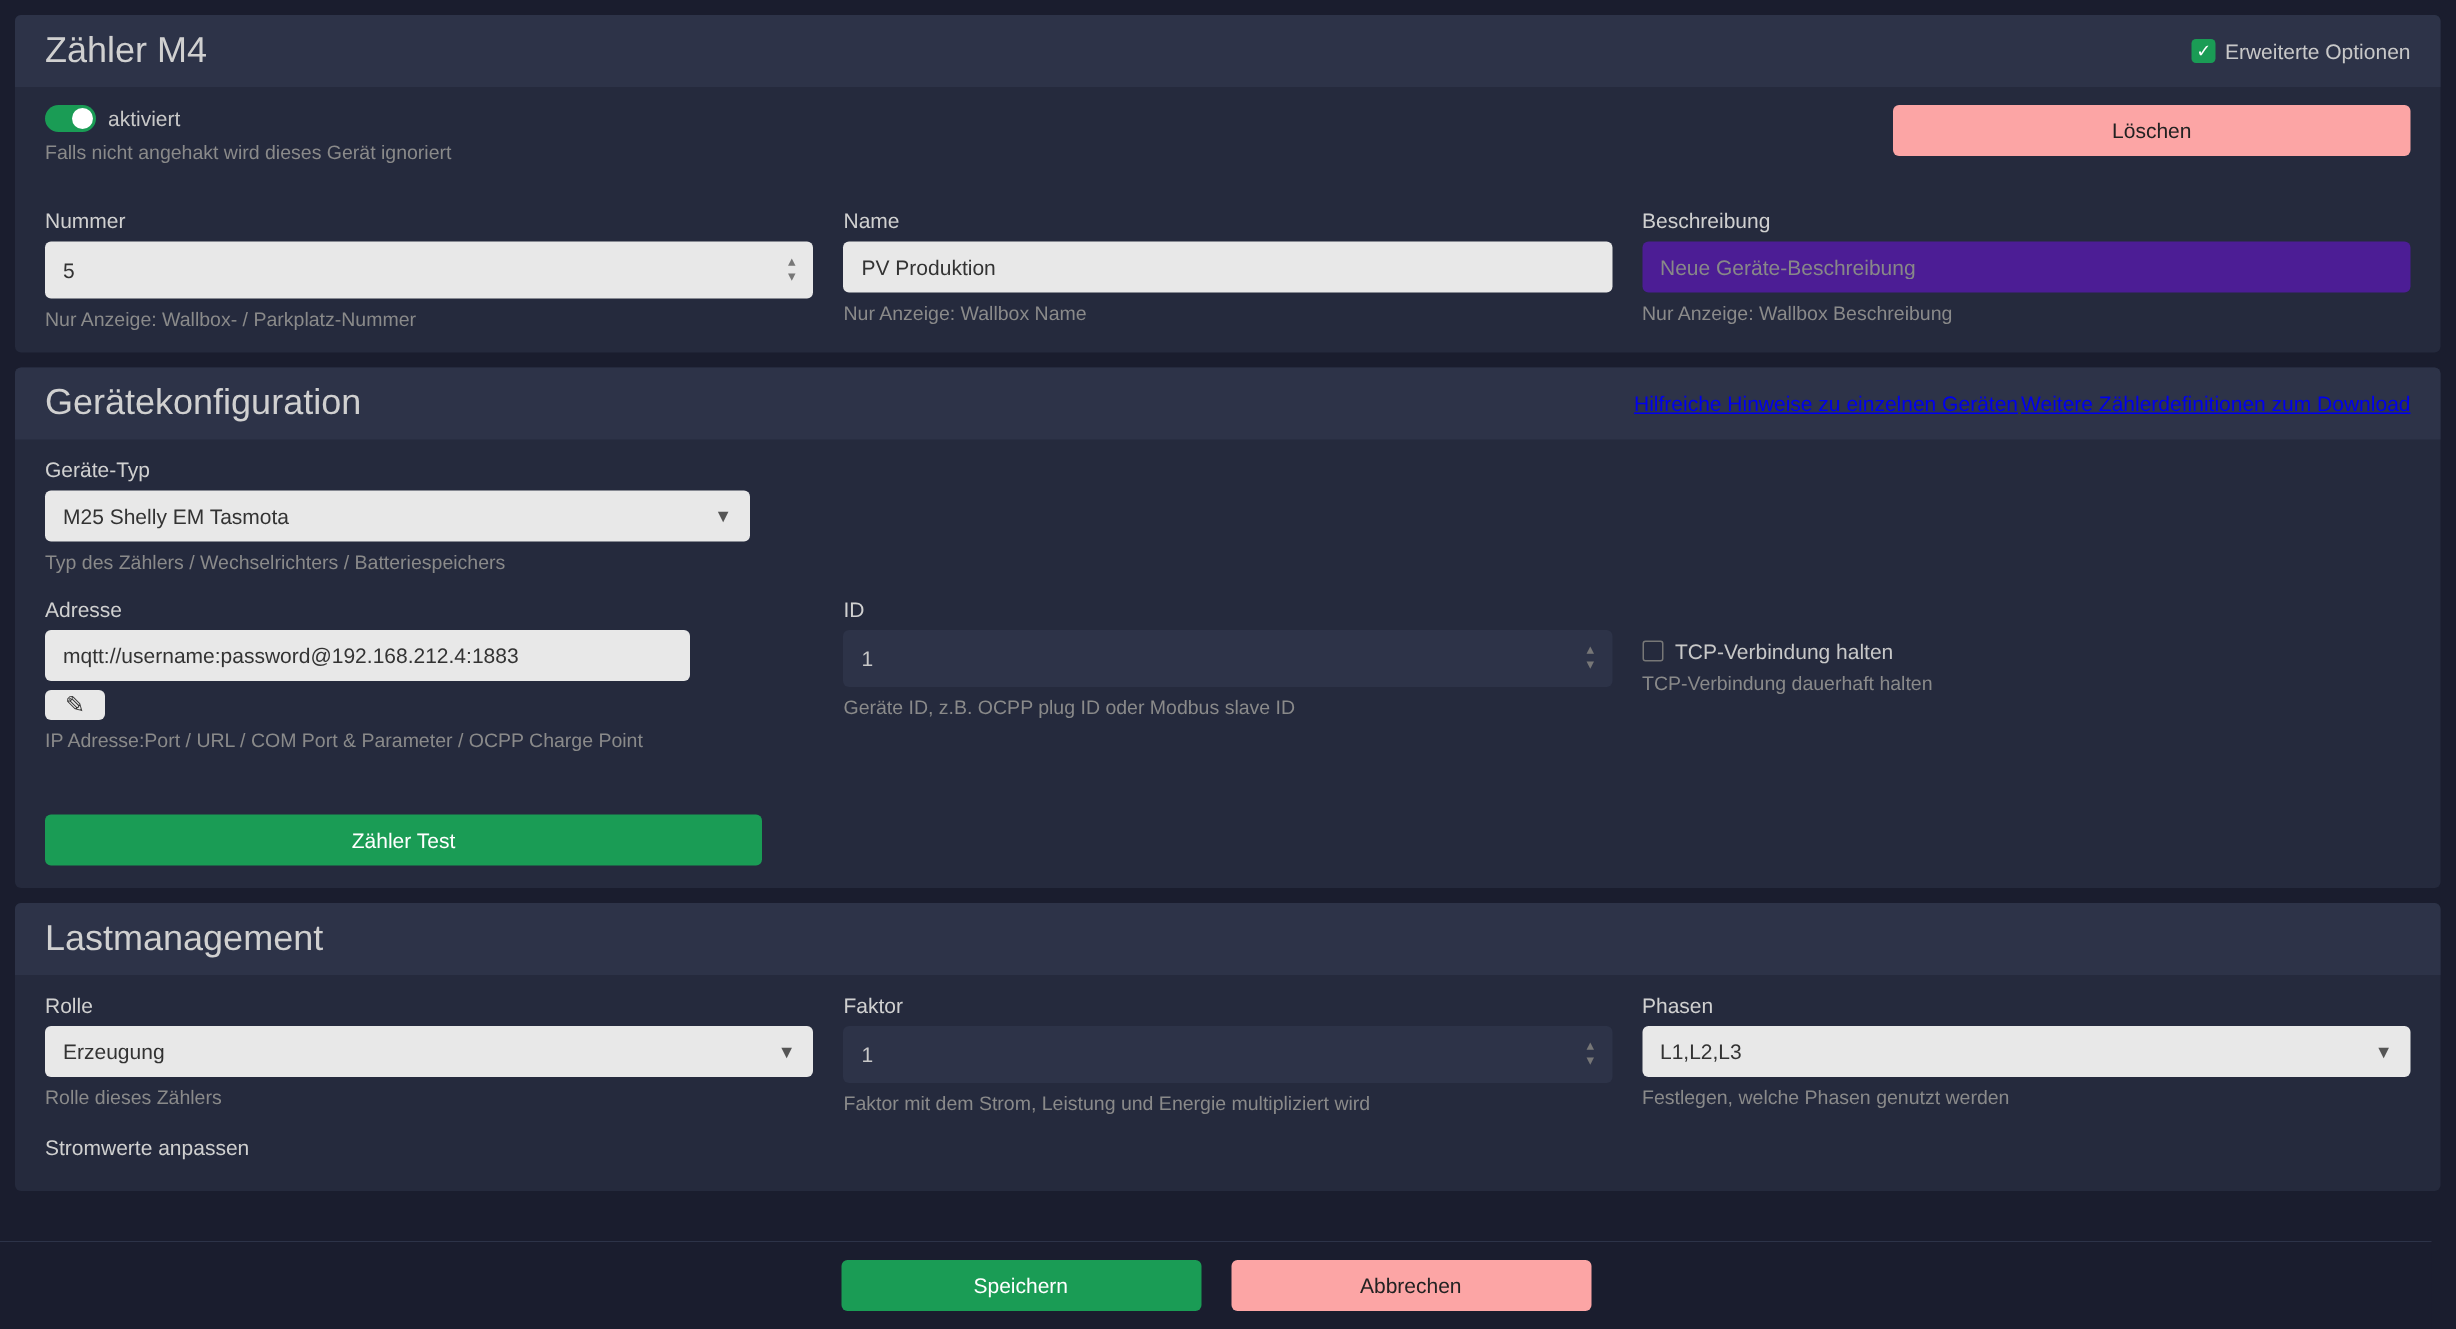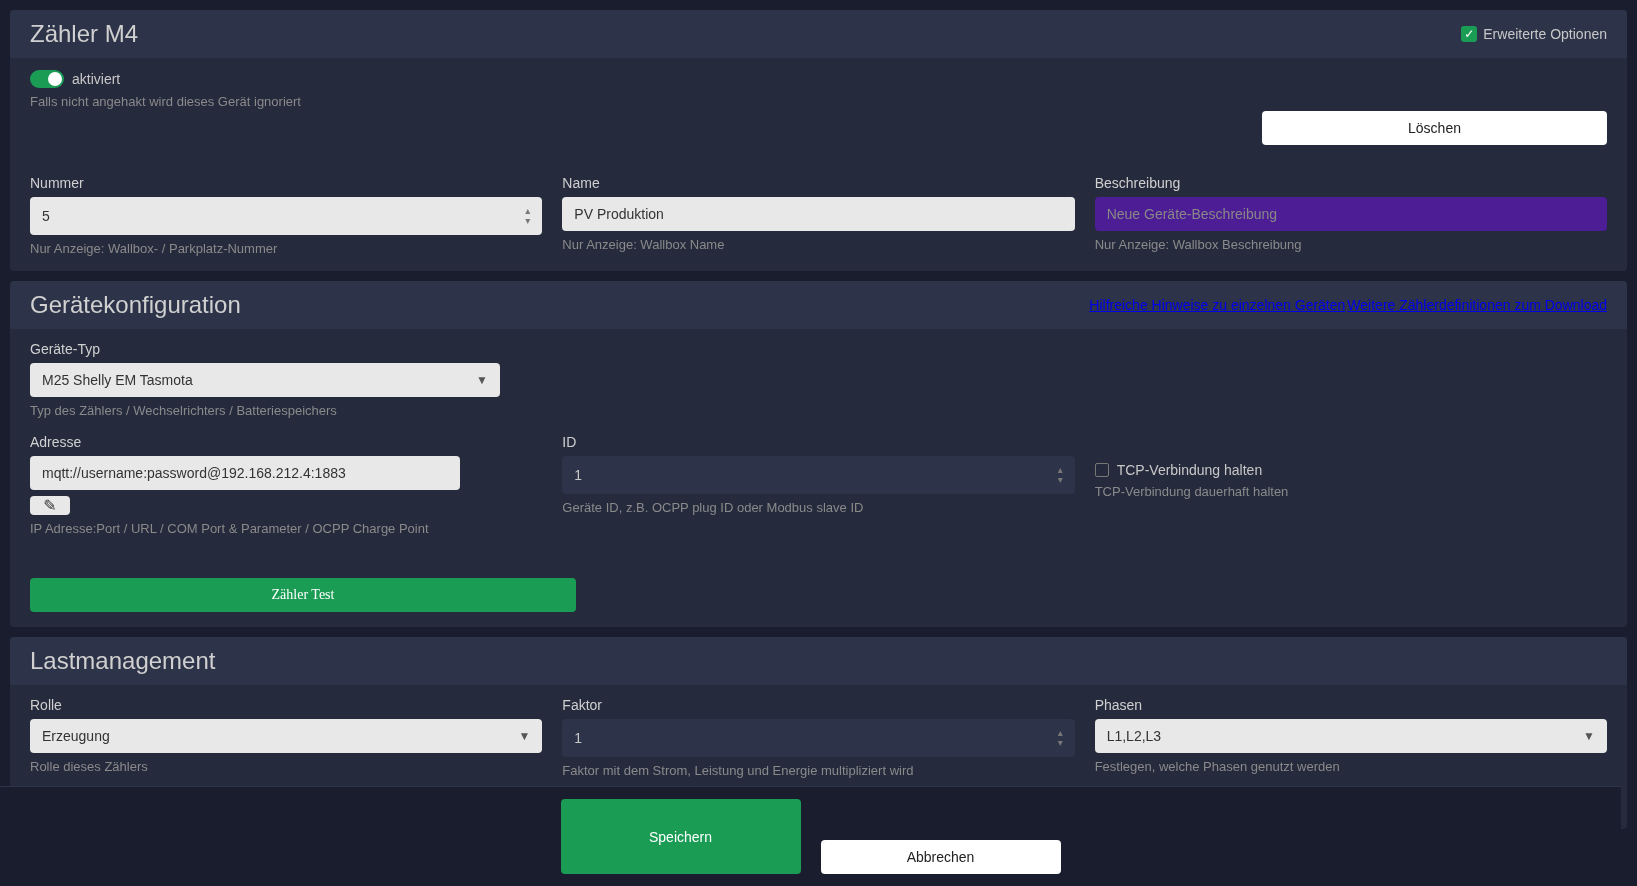--- a/index.html
+++ b/index.html
@@ -79,21 +79,21 @@
 }
 .toggle::after {
   content:''; position:absolute; right:2px; top:2px;
   width:14px; height:14px; background:white; border-radius:50%;
 }
 .top-row { display:flex; justify-content:space-between; align-items:flex-start; }
 .btn {
   border:none; border-radius:4px; padding:9px 20px;
   font-size:14px; cursor:pointer; text-align:center;
 }
-.btn-yellow { background:#ffffff; color:#222;margin-top:41px; }
+.btn-yellow { background:#fca5a5; color:#222; }
 .btn-green { background:#1a9c55; color:white; }
 .btn-wide { width:345px; }
 .address-row { display:flex; gap:6px;flex-direction:column; }
 .address-row input { flex:1; }
 .pencil-btn {
   width:40px; background:#e8e8e8; border:none; border-radius:4px;
   display:flex; align-items:center; justify-content:center; cursor:pointer;
   font-size:16px; color:#333;
 }
 .half-width { max-width: 470px; }
@@ -212,21 +212,21 @@
         <div class="checkbox-row">
           <span class="checkbox-empty"></span>
           <span>TCP-Verbindung halten</span>
         </div>
         <div class="field-help">TCP-Verbindung dauerhaft halten</div>
       </div>
     </div>
   </div>
 
   <div class="panel-body" style="margin-top:30px;">
-    <button class="btn btn-green" style="width:546px;font-family:Liberation Serif, serif;">Zähler Test</button>
+    <button class="btn btn-green" style="width:478px;">Zähler Test</button>
   </div>
 </div>
 
 <div class="panel">
   <div class="panel-header">
     <div class="panel-title">Lastmanagement</div>
   </div>
   <div class="panel-body">
     <div class="row">
       <div class="col">

